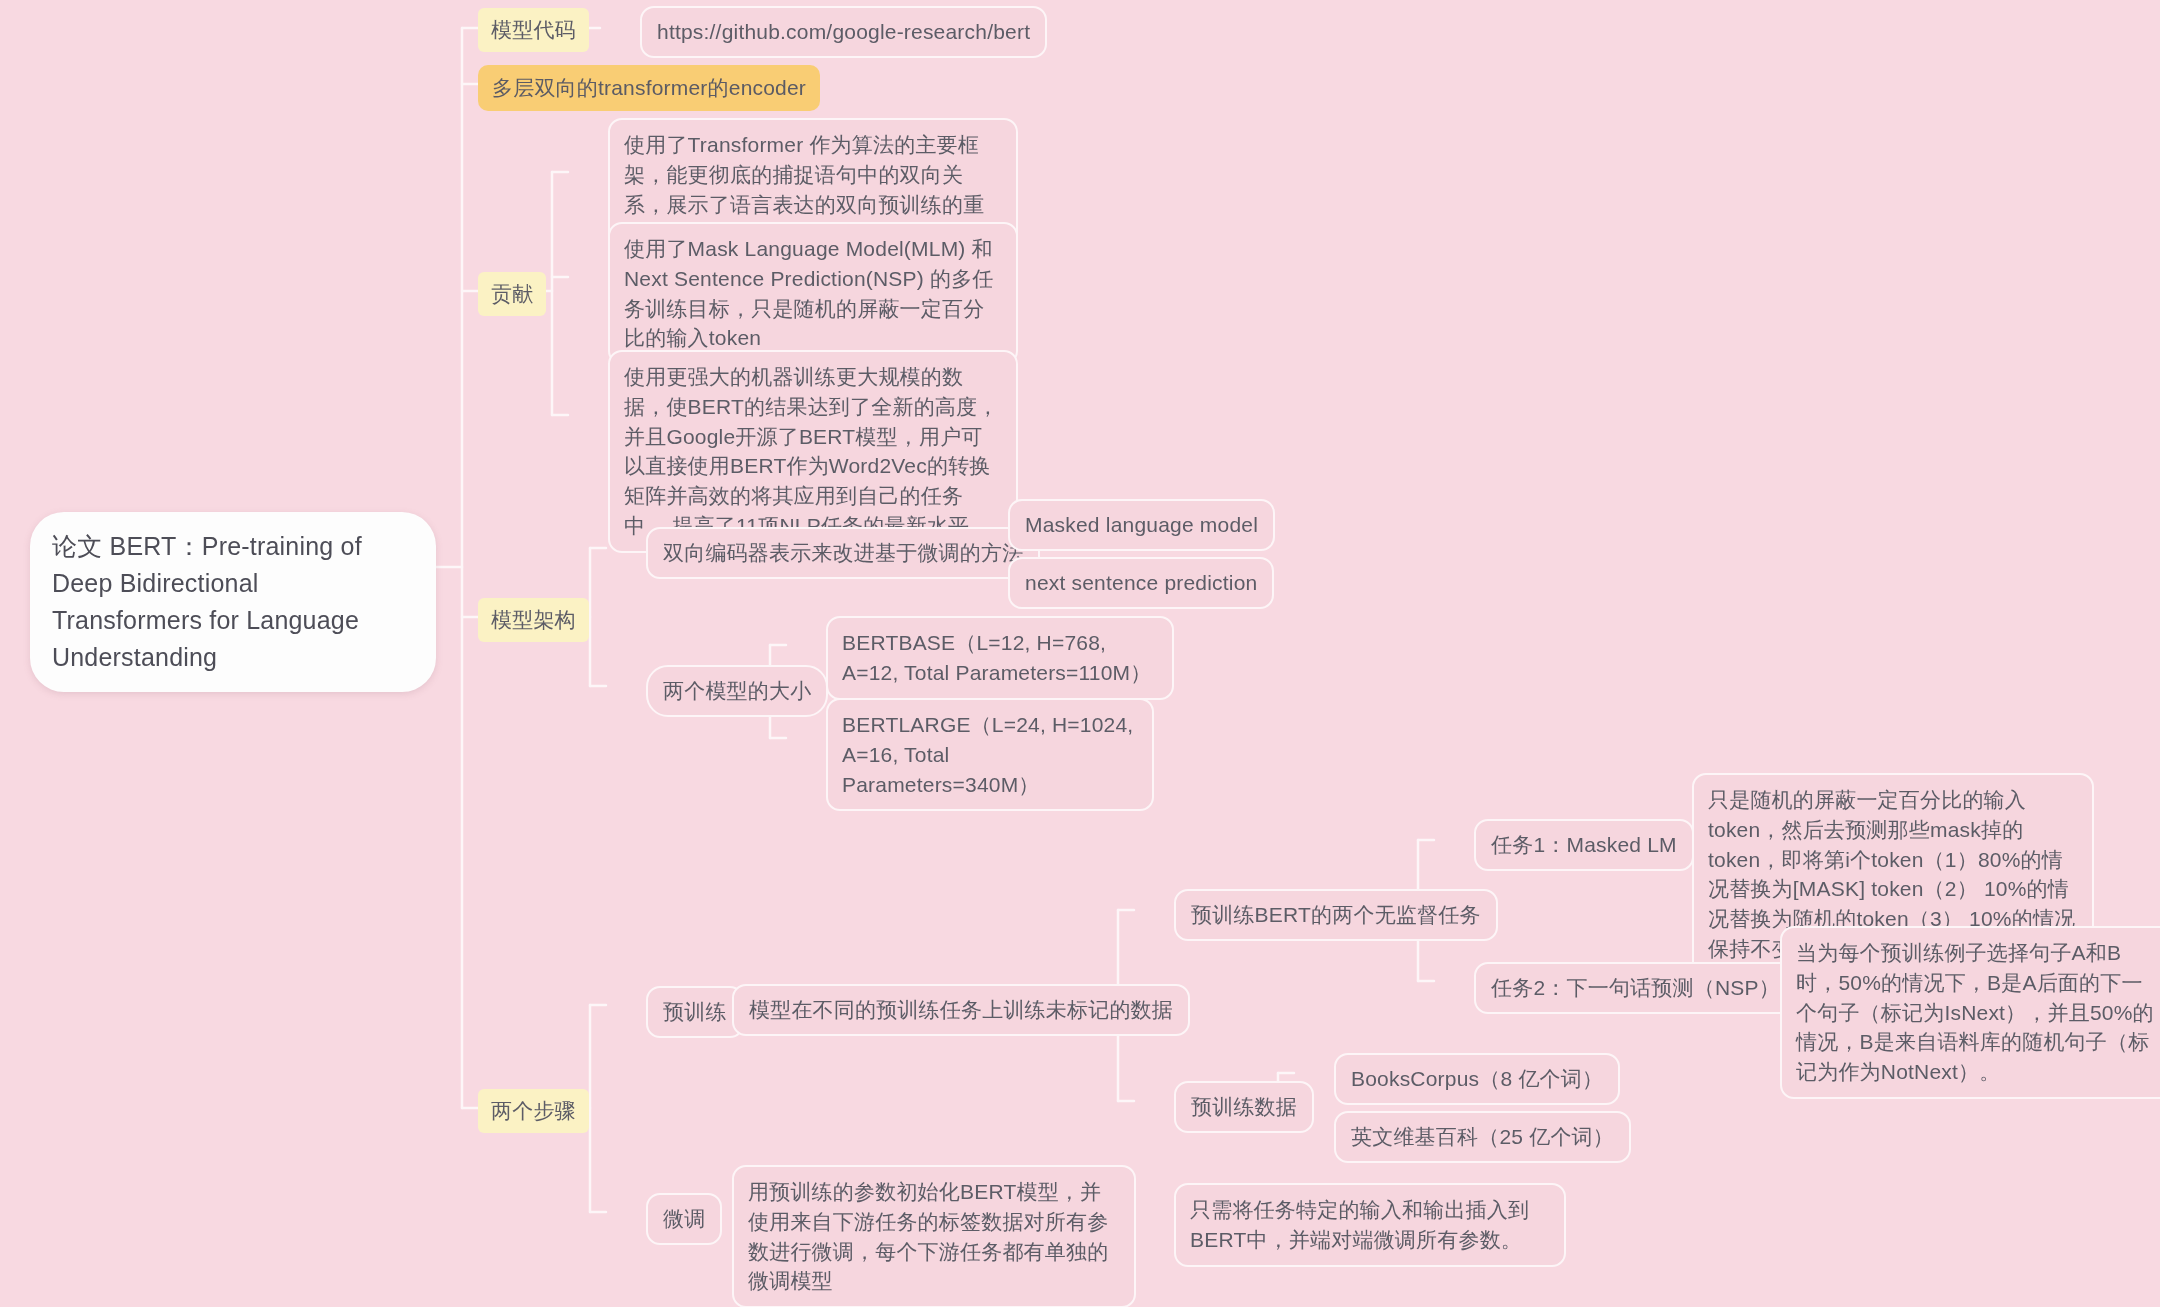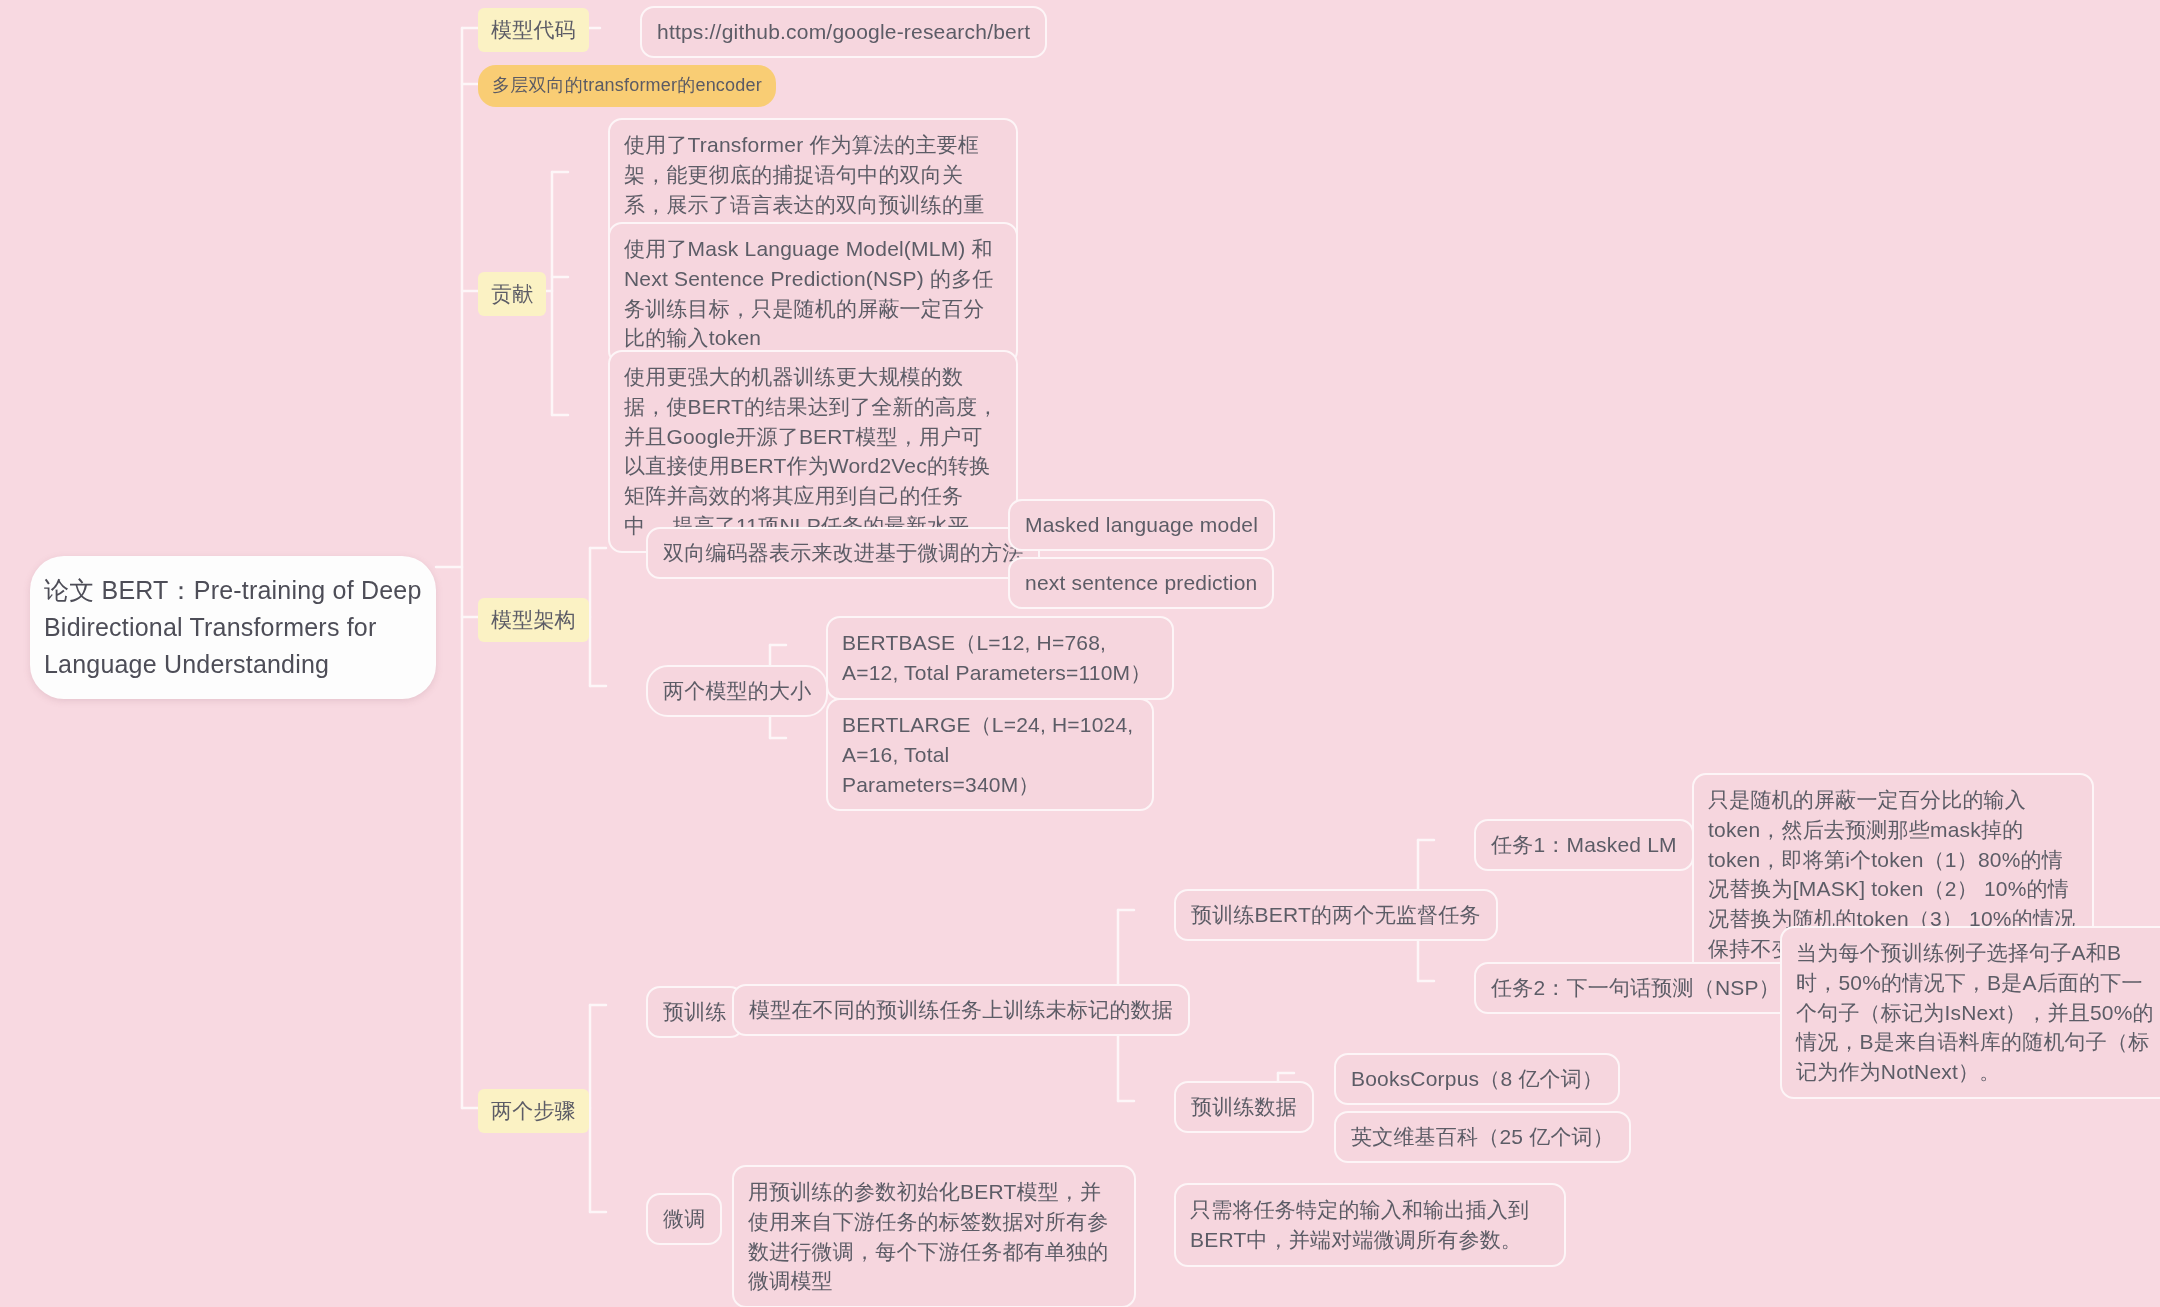--- a/index.html
+++ b/index.html
@@ -38,38 +38,37 @@
     letter-spacing: 0.2px;
     white-space: pre-wrap;
   }
   
   .node.root {
     background: #fdfdfd;
     border-radius: 34px;
     font-size: 25px;
     line-height: 1.48;
     color: #4d4d57;
-    padding: 16px 14px;
+    padding: 16px 22px;
     box-shadow: 0 2px 7px rgba(150,100,115,0.18);
-    margin-top: 44px;
   }
   
   .node.topic {
     background: #fbf2c4;
     border-radius: 6px;
     padding: 7px 13px;
     font-size: 21px;
     color: #5c5c66;
   }
   
   .node.topic-accent {
     background: #f9cd74;
-    border-radius: 18px;
+    border-radius: 10px;
     padding: 8px 14px;
-    font-size: 18px;
+    font-size: 21px;
     color: #5b5b64;
   }
   
   .node.box {
     background: #f6d6de;
     border: 2px solid #fdf5f7;
     border-radius: 14px;
     margin-left: 40px;
   }
   .node.box.tight {

